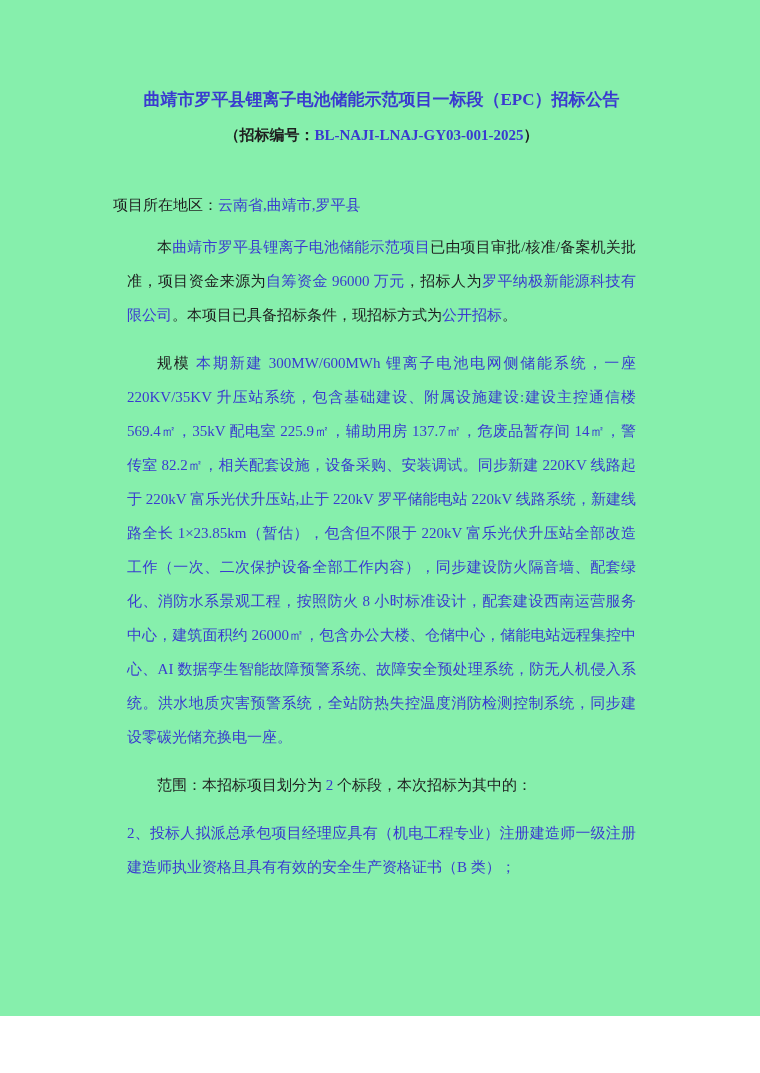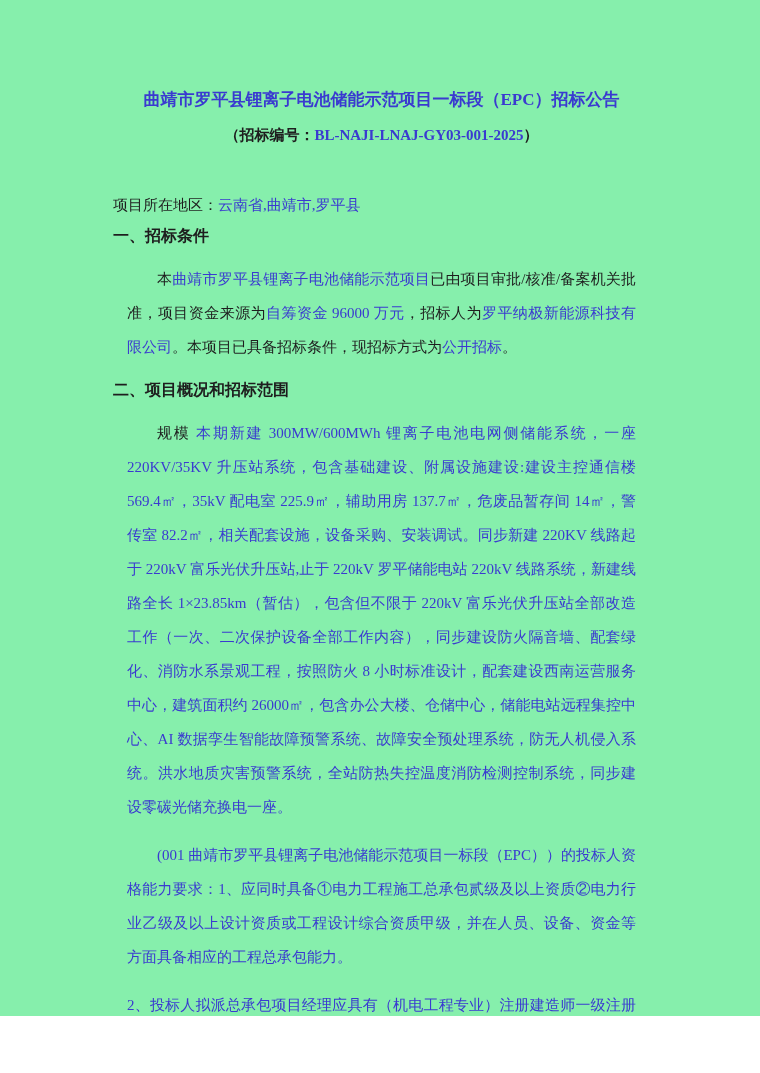--- a/index.html
+++ b/index.html
@@ -59,28 +59,26 @@
 <body>
 
 <div class="page">
 
   <h1 class="title">曲靖市罗平县锂离子电池储能示范项目一标段（EPC）招标公告</h1>
 
   <div class="subtitle"><span class="k">（招标编号：</span><span class="b">BL-NAJI-LNAJ-GY03-001-2025</span><span class="k">）</span></div>
 
   <p class="loc-line"><span class="k">项目所在地区：</span><span class="b">云南省,曲靖市,罗平县</span></p>
 
-  <h2 class="sec">一、招标条件</h2>
 
   <p class="body indent"><span class="k">本</span><span class="b">曲靖市罗平县锂离子电池储能示范项目</span><span class="k">已由项目审批/核准/备案机关批准，项目资金来源为</span><span class="b">自筹资金 96000 万元</span><span class="k">，招标人为</span><span class="b">罗平纳极新能源科技有限公司</span><span class="k">。本项目已具备招标条件，现招标方式为</span><span class="b">公开招标</span><span class="k">。</span></p>
 
-  <h2 class="sec">二、项目概况和招标范围</h2>
 
   <p class="body indent"><span class="k">规模</span><span class="b"> 本期新建 300MW/600MWh 锂离子电池电网侧储能系统，一座 220KV/35KV 升压站系统，包含基础建设、附属设施建设:建设主控通信楼 569.4㎡，35kV 配电室 225.9㎡，辅助用房 137.7㎡，危废品暂存间 14㎡，警传室 82.2㎡，相关配套设施，设备采购、安装调试。同步新建 220KV 线路起于 220kV 富乐光伏升压站,止于 220kV 罗平储能电站 220kV 线路系统，新建线路全长 1×23.85km（暂估），包含但不限于 220kV 富乐光伏升压站全部改造工作（一次、二次保护设备全部工作内容），同步建设防火隔音墙、配套绿化、消防水系景观工程，按照防火 8 小时标准设计，配套建设西南运营服务中心，建筑面积约 26000㎡，包含办公大楼、仓储中心，储能电站远程集控中心、AI 数据孪生智能故障预警系统、故障安全预处理系统，防无人机侵入系统。洪水地质灾害预警系统，全站防热失控温度消防检测控制系统，同步建设零碳光储充换电一座。</span></p>
 
+  <p class="body indent"><span class="k">范围：本招标项目划分为 </span><span class="b">2</span><span class="k"> 个标段，本次招标为其中的：</span></p>
 
 
 
-  <p class="body indent b">(001 曲靖市罗平县锂离子电池储能示范项目一标段（EPC））的投标人资格能力要求：1、应同时具备①电力工程施工总承包贰级及以上资质②电力行业乙级及以上设计资质或工程设计综合资质甲级，并在人员、设备、资金等方面具备相应的工程总承包能力。</p>
 
   <p class="body b">2、投标人拟派总承包项目经理应具有（机电工程专业）注册建造师一级注册建造师执业资格且具有有效的安全生产资格证书（B 类）；</p>
 
 </div>
 
 </body></html>

